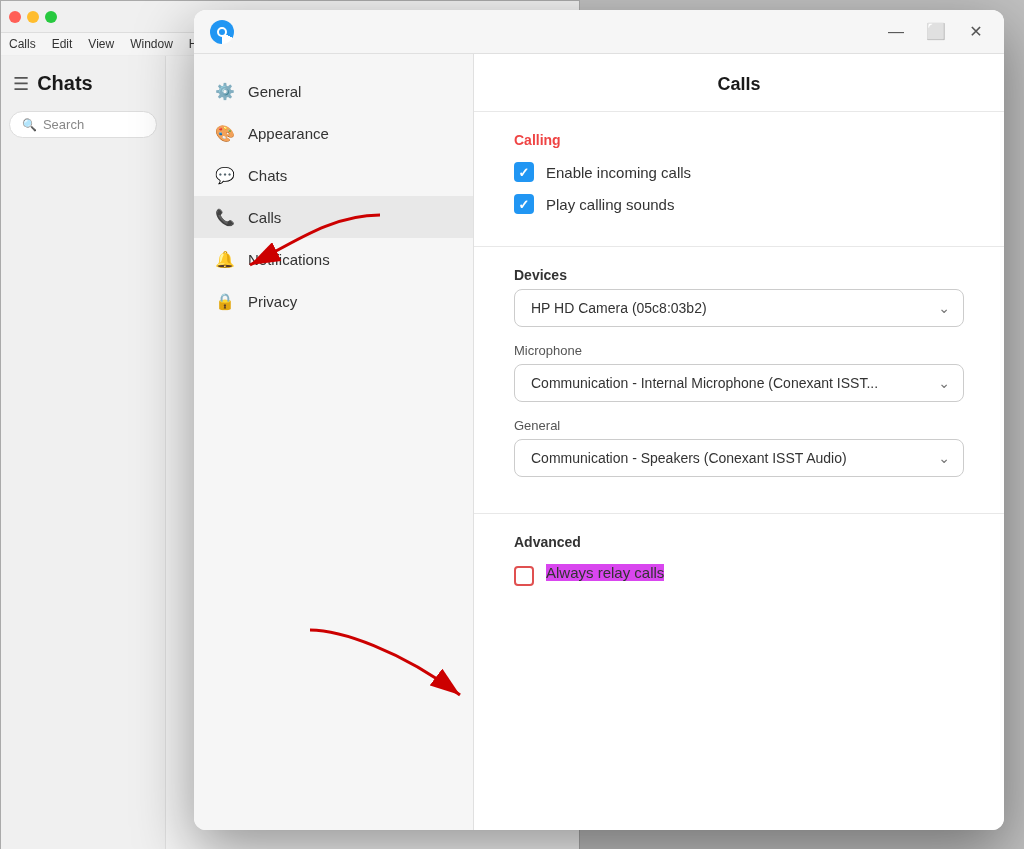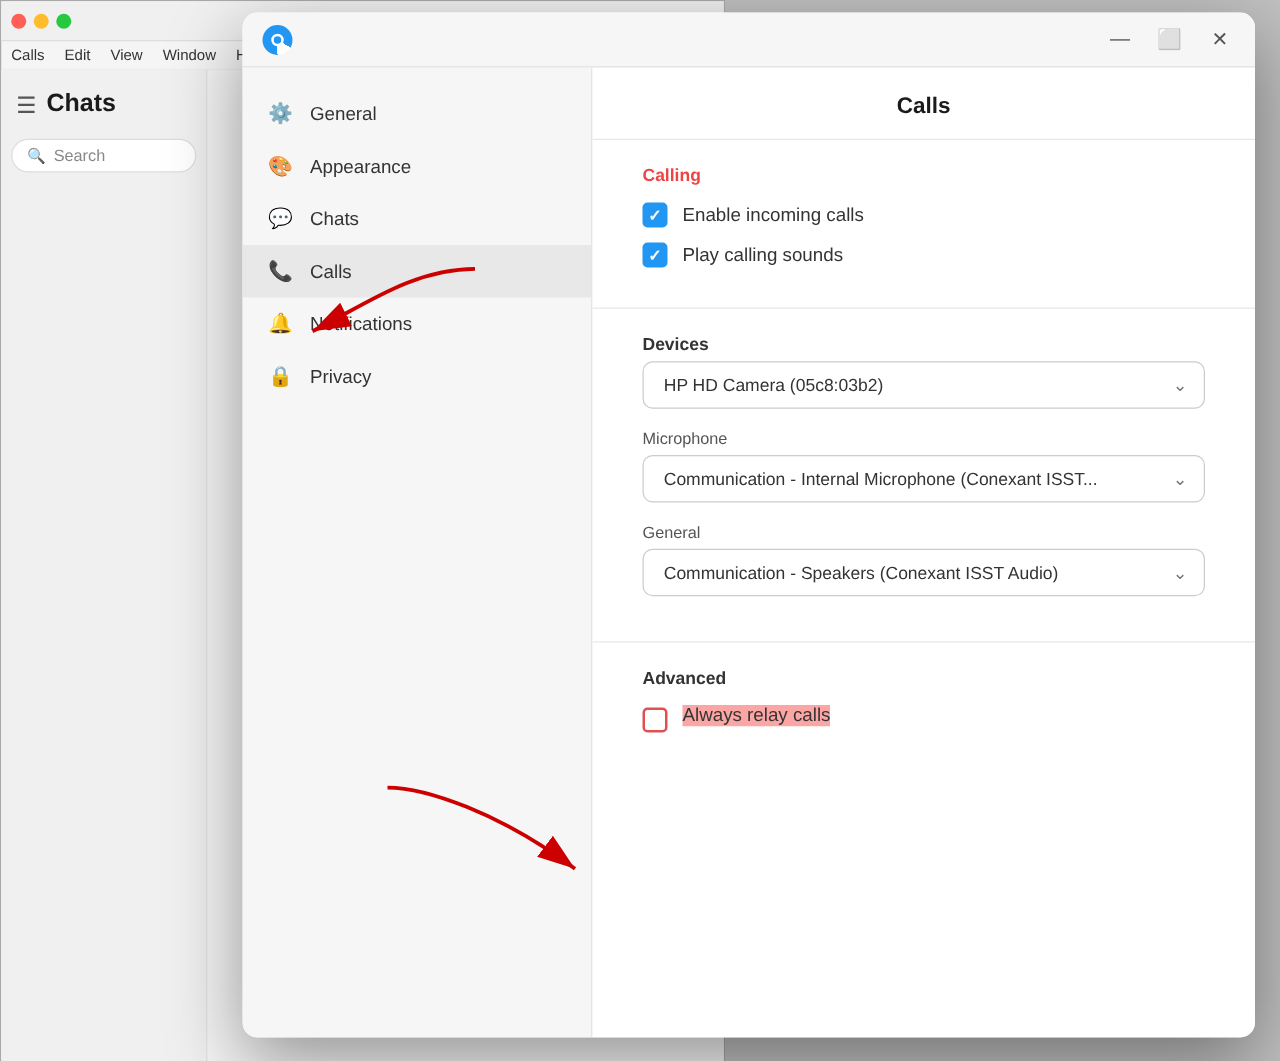--- a/index.html
+++ b/index.html
@@ -363,21 +363,21 @@
     }
 
     .advanced-text-block {
       flex: 1;
     }
 
     .advanced-label-highlighted {
       font-size: 15px;
       color: #333;
       font-weight: 500;
-      background: #fca5a5;
+      background: #d946ef;
       display: inline;
       margin-bottom: 4px;
     }
 
     .advanced-desc {
       font-size: 12px;
       color: #666;
       line-height: 1.5;
       margin-top: 4px;
     }

